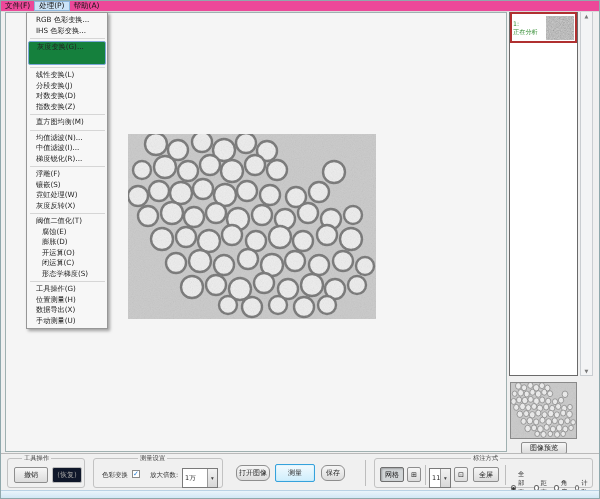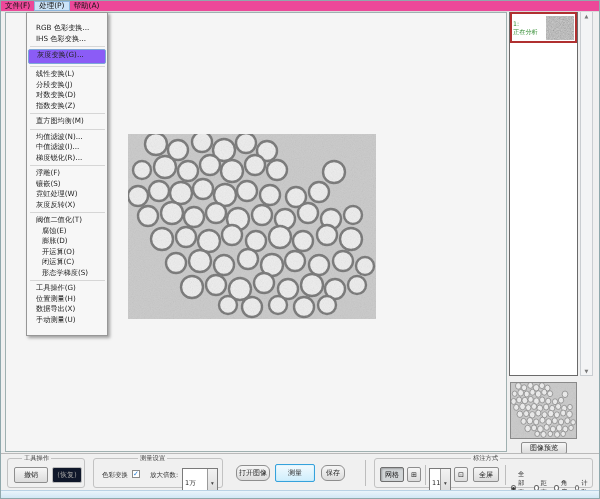--- a/index.html
+++ b/index.html
@@ -19,31 +19,31 @@
     display:flex; align-items:stretch; font-size:7.5px; z-index:5;
   }
   .menubar-item { padding:0 4px; line-height:10px; color:#111; cursor:default; }
   .menubar-item.open { background:#cce3f7; border:1px solid #8db6dd; line-height:8px; }
 
   
   .dropdown {
     position:absolute; left:25px; top:11px; width:82px;
     background:#f7f7f7; border:1px solid #979797;
     box-shadow:2px 2px 3px rgba(0,0,0,0.35);
-    padding:10px 0; z-index:10;
+    padding:2px 0; z-index:10;
   }
   .menu-item {
     height:10.5px; line-height:10.5px; font-size:7.2px;
     padding-left:9px; color:#222; white-space:nowrap; overflow:hidden;
   }
   .menu-item.ind { padding-left:15px; }
   .menu-item.hl {
     margin:0 1px; padding-left:8px;
-    background:#8b5cf6; border:1px solid #7da7d8; border-radius:2px;
-    height:15px; line-height:9.5px;
+    background:#15803d; border:1px solid #7da7d8; border-radius:2px;
+    height:24px; line-height:9.5px;
   }
   .menu-sep { border-top:1px solid #d6d6d6; margin:2px 2px 2px 3px; }
 
   
   .main-panel {
     position:absolute; left:4px; top:11px; width:502px; height:440px;
     background:#f5f5f5; border:1px solid #9fb0b0;
   }
   .micrograph { position:absolute; left:122px; top:121px; width:248px; height:185px; }
 
@@ -100,21 +100,21 @@
     position:absolute; top:-5px; left:14px; background:#f0f0f0;
     padding:0 2px; font-size:6.3px; color:#444; white-space:nowrap;
   }
   .tb-text { font-size:6.5px; color:#333; white-space:nowrap; }
   .checkbox {
     width:8px; height:8px; background:#fff; border:1px solid #8a8a8a;
     font-size:7px; line-height:7px; color:#2a7fd4; text-align:center;
   }
   .combo {
     background:#fff; border:1px solid #7a7a7a; display:flex; align-items:center;
-    font-size:6.5px; height:30px;
+    font-size:6.5px; height:20px;
   }
   .combo .combo-value { flex:1; padding-left:2px; overflow:hidden; white-space:nowrap; }
   .combo .combo-arrow {
     width:10px; align-self:stretch; background:linear-gradient(#f2f2f2,#d8d8d8);
     border-left:1px solid #9a9a9a; font-size:5.5px; color:#444;
     display:flex; align-items:center; justify-content:center;
   }
   .vsep { position:absolute; border-left:1px solid #bdbdbd; width:0; }
   .radio-item { display:flex; align-items:center; gap:2px; font-size:6.3px; color:#333; }
   .radio-dot {

